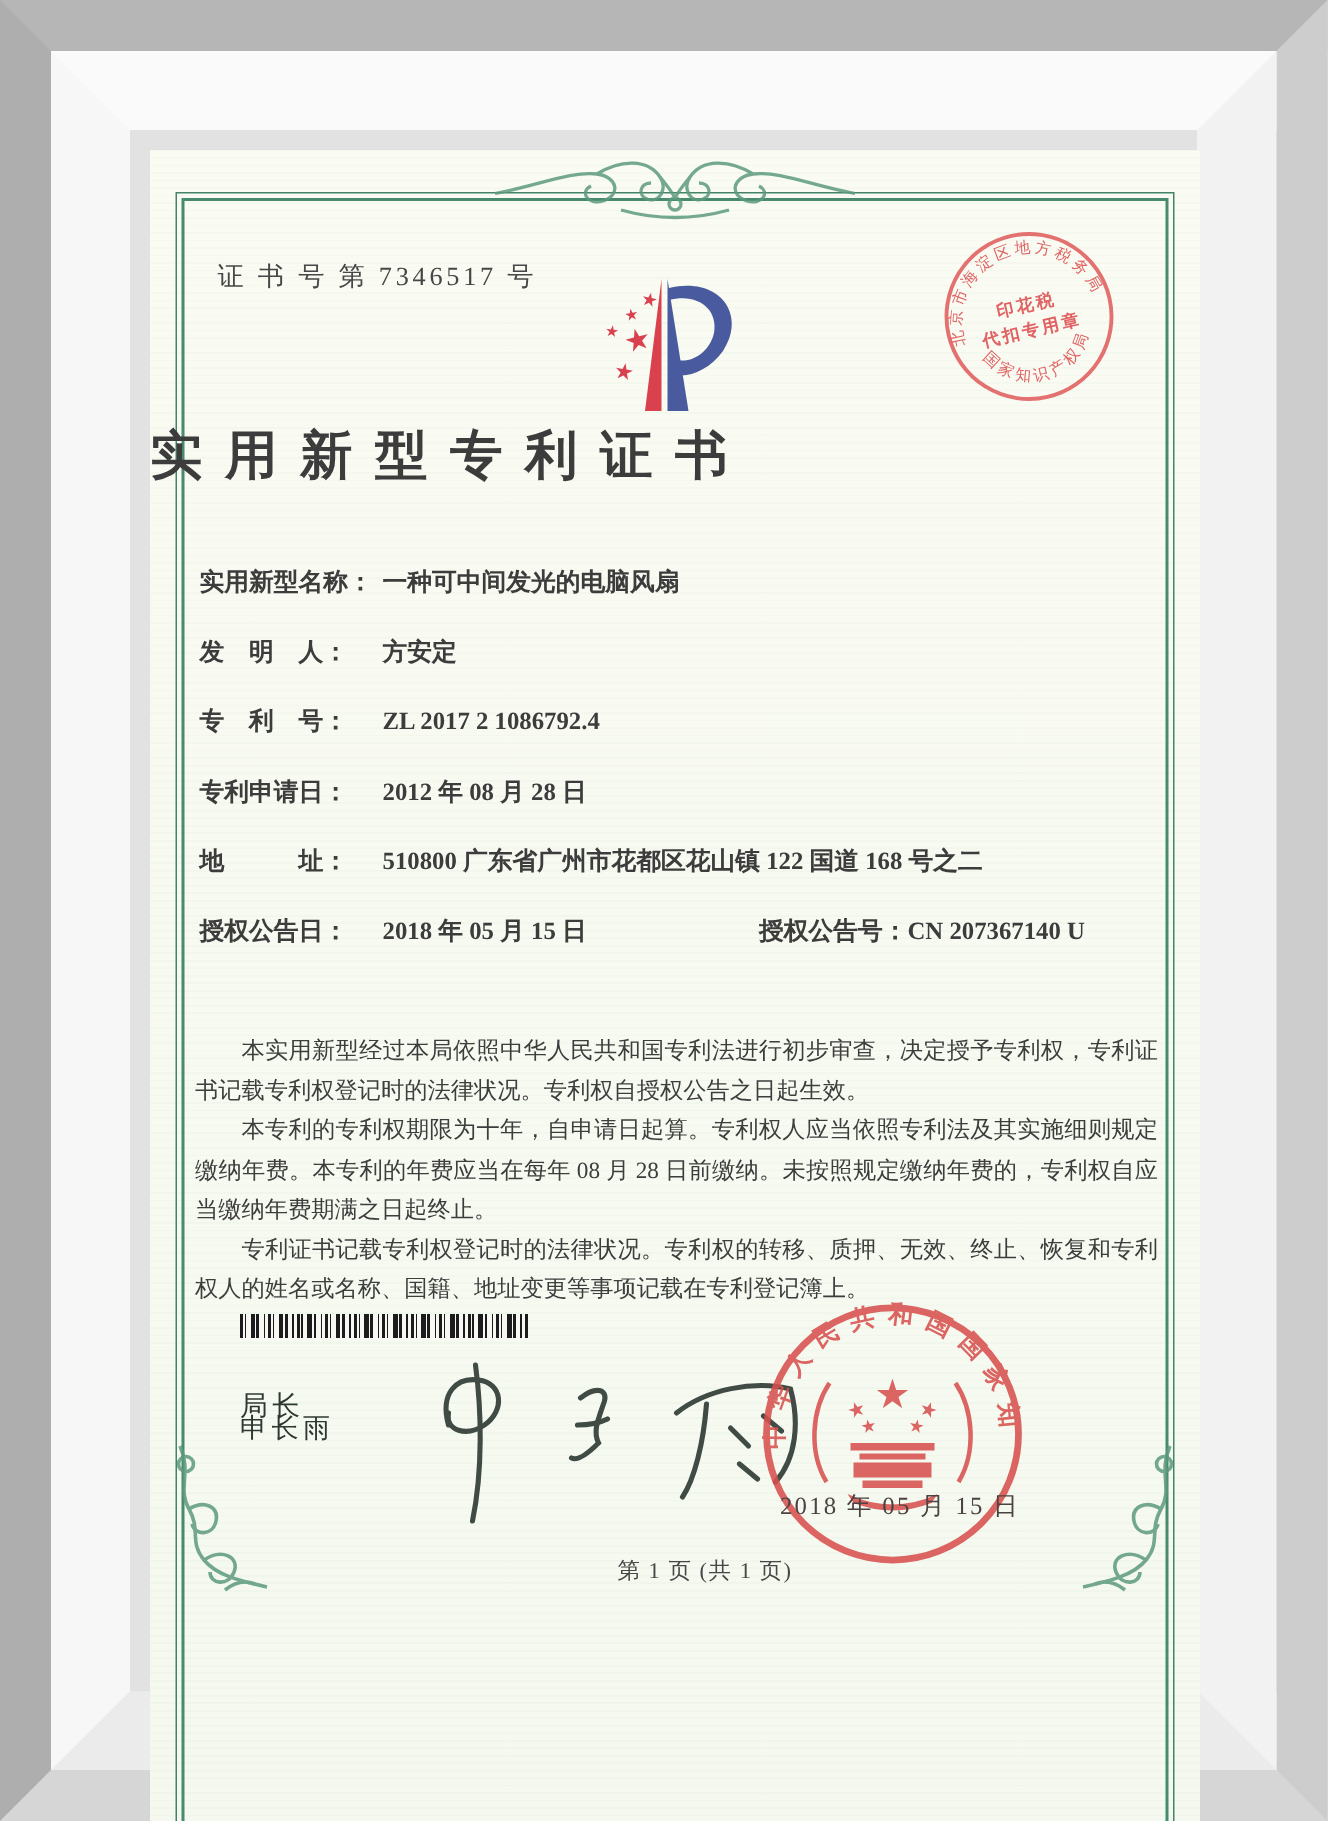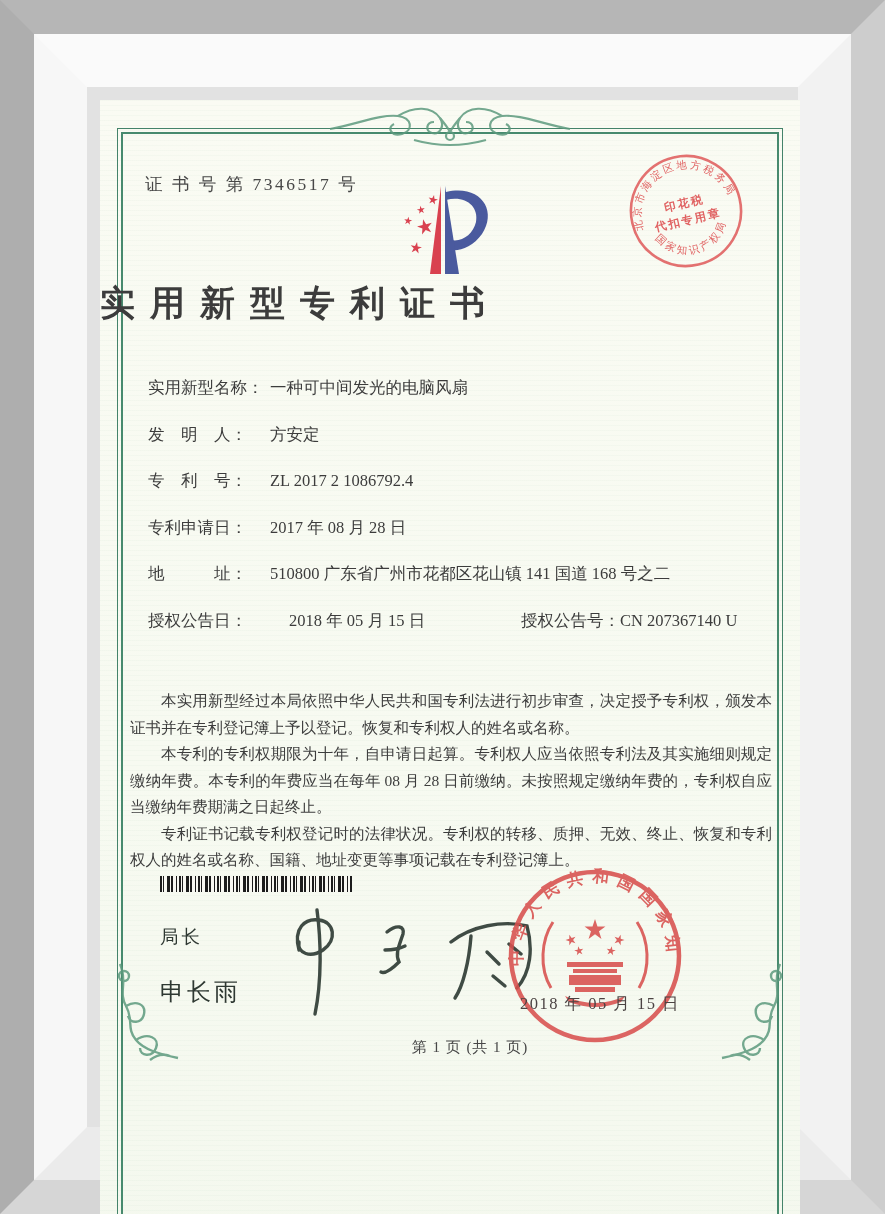--- a/index.html
+++ b/index.html
@@ -22,35 +22,35 @@
     color:#3b3b3b;}
   .gborder{position:absolute;left:17px;top:28px;right:17px;bottom:46px;
     border:1px solid #44836a;}
   .gborder-inner{position:absolute;inset:3px;border:2px solid #478a6e;}
   .orn{position:absolute;pointer-events:none;}
   
   .cert-no{position:absolute;left:45px;top:72px;font-size:17.5px;letter-spacing:2.5px;color:#474747;white-space:nowrap;}
   .logo{position:absolute;left:288px;top:78px;}
   .title{position:absolute;left:0;right:0;top:180px;
     font-size:35px;font-weight:600;letter-spacing:15px;color:#3c3c3c;white-space:nowrap;}
-  .fields{position:absolute;left:48px;top:276px;width:630px;}
+  .fields{position:absolute;left:33px;top:276px;width:630px;font-weight:bold;}
   .frow{display:flex;margin-bottom:22.5px;font-size:16.5px;line-height:24px;white-space:nowrap;color:#3c3c3c;}
   .frow .lbl{flex:0 0 122px;}
-  .frow.last{position:relative;gap:19px;}
+  .frow.last{position:relative;}
   .grant{position:absolute;left:373px;top:0;display:flex;white-space:nowrap;}
   .paras{position:absolute;left:30px;top:588px;width:642px;
     font-size:15.5px;line-height:26.5px;text-align:justify;color:#3d3d3d;}
   .paras p{margin:0;text-indent:2em;}
   .barcode{position:absolute;left:60px;top:776px;width:192px;height:16px;
     background:repeating-linear-gradient(90deg,
       #1c1c1c 0 2px,#f8f8f2 2px 3px,#1c1c1c 3px 4px,#f8f8f2 4px 7px,
       #1c1c1c 7px 10px,#f8f8f2 10px 11px,#1c1c1c 11px 13px,#f8f8f2 13px 16px,
       #1c1c1c 16px 17px,#f8f8f2 17px 19px);}
   .sig-title{position:absolute;left:60px;top:824px;font-size:18.5px;letter-spacing:3px;color:#2e3832;}
-  .sig-name{position:absolute;left:60px;top:876px;font-size:24px;letter-spacing:3px;color:#2e3832;}
+  .sig-name{position:absolute;left:60px;top:840px;font-size:18px;letter-spacing:3px;color:#2e3832;}
   .sig-hand{position:absolute;left:165px;top:792px;}
   .seal{position:absolute;left:395px;top:756px;}
   .seal-date{position:absolute;left:400px;top:893px;width:200px;text-align:center;
     font-size:16.5px;letter-spacing:1.5px;color:#4b4343;}
   .footer{position:absolute;left:0;right:0;top:938px;text-align:center;font-size:15px;color:#474747;letter-spacing:1px;margin-left:40px;}
   .tax-stamp{position:absolute;left:525px;top:50px;transform:rotate(-13deg);}
   .seal-ring-text{fill:#d8504e;font-size:16.5px;letter-spacing:8px;font-weight:600;
     font-family:"Liberation Serif","DejaVu Serif",serif;}
   .stamp-arc{fill:#e06262;font-size:10.5px;letter-spacing:2.5px;
     font-family:"Liberation Serif","DejaVu Serif",serif;}
@@ -146,38 +146,38 @@
     <div class="frow">
       <span class="lbl">发　明　人：</span>
       <span class="val">方安定</span>
     </div>
     <div class="frow">
       <span class="lbl">专　利　号：</span>
       <span class="val">ZL 2017 2 1086792.4</span>
     </div>
     <div class="frow">
       <span class="lbl">专利申请日：</span>
-      <span class="val">2017 年 08 月 28 日</span>
+      <span class="val">2012 年 08 月 28 日</span>
     </div>
     <div class="frow">
       <span class="lbl">地　　　址：</span>
-      <span class="val">510800 广东省广州市花都区花山镇 141 国道 168 号之二</span>
+      <span class="val">510800 广东省广州市花都区花山镇 122 国道 168 号之二</span>
     </div>
     <div class="frow last">
       <span class="lbl">授权公告日：</span>
       <span class="val">2018 年 05 月 15 日</span>
       <span class="grant">
         <span>授权公告号：</span>
         <span>CN 207367140 U</span>
       </span>
     </div>
   </div>
 
   <div class="paras">
-    <p>本实用新型经过本局依照中华人民共和国专利法进行初步审查，决定授予专利权，颁发本证书并在专利登记簿上予以登记。恢复和专利权人的姓名或名称。</p>
+    <p>本实用新型经过本局依照中华人民共和国专利法进行初步审查，决定授予专利权，专利证书记载专利权登记时的法律状况。专利权自授权公告之日起生效。</p>
     <p>本专利的专利权期限为十年，自申请日起算。专利权人应当依照专利法及其实施细则规定缴纳年费。本专利的年费应当在每年 08 月 28 日前缴纳。未按照规定缴纳年费的，专利权自应当缴纳年费期满之日起终止。</p>
     <p>专利证书记载专利权登记时的法律状况。专利权的转移、质押、无效、终止、恢复和专利权人的姓名或名称、国籍、地址变更等事项记载在专利登记簿上。</p>
   </div>
 
   <div class="barcode"></div>
 
   <div class="sig-title">局长</div>
   <div class="sig-name">申长雨</div>
 
   <svg class="sig-hand" width="320" height="130" viewBox="0 0 320 130">

